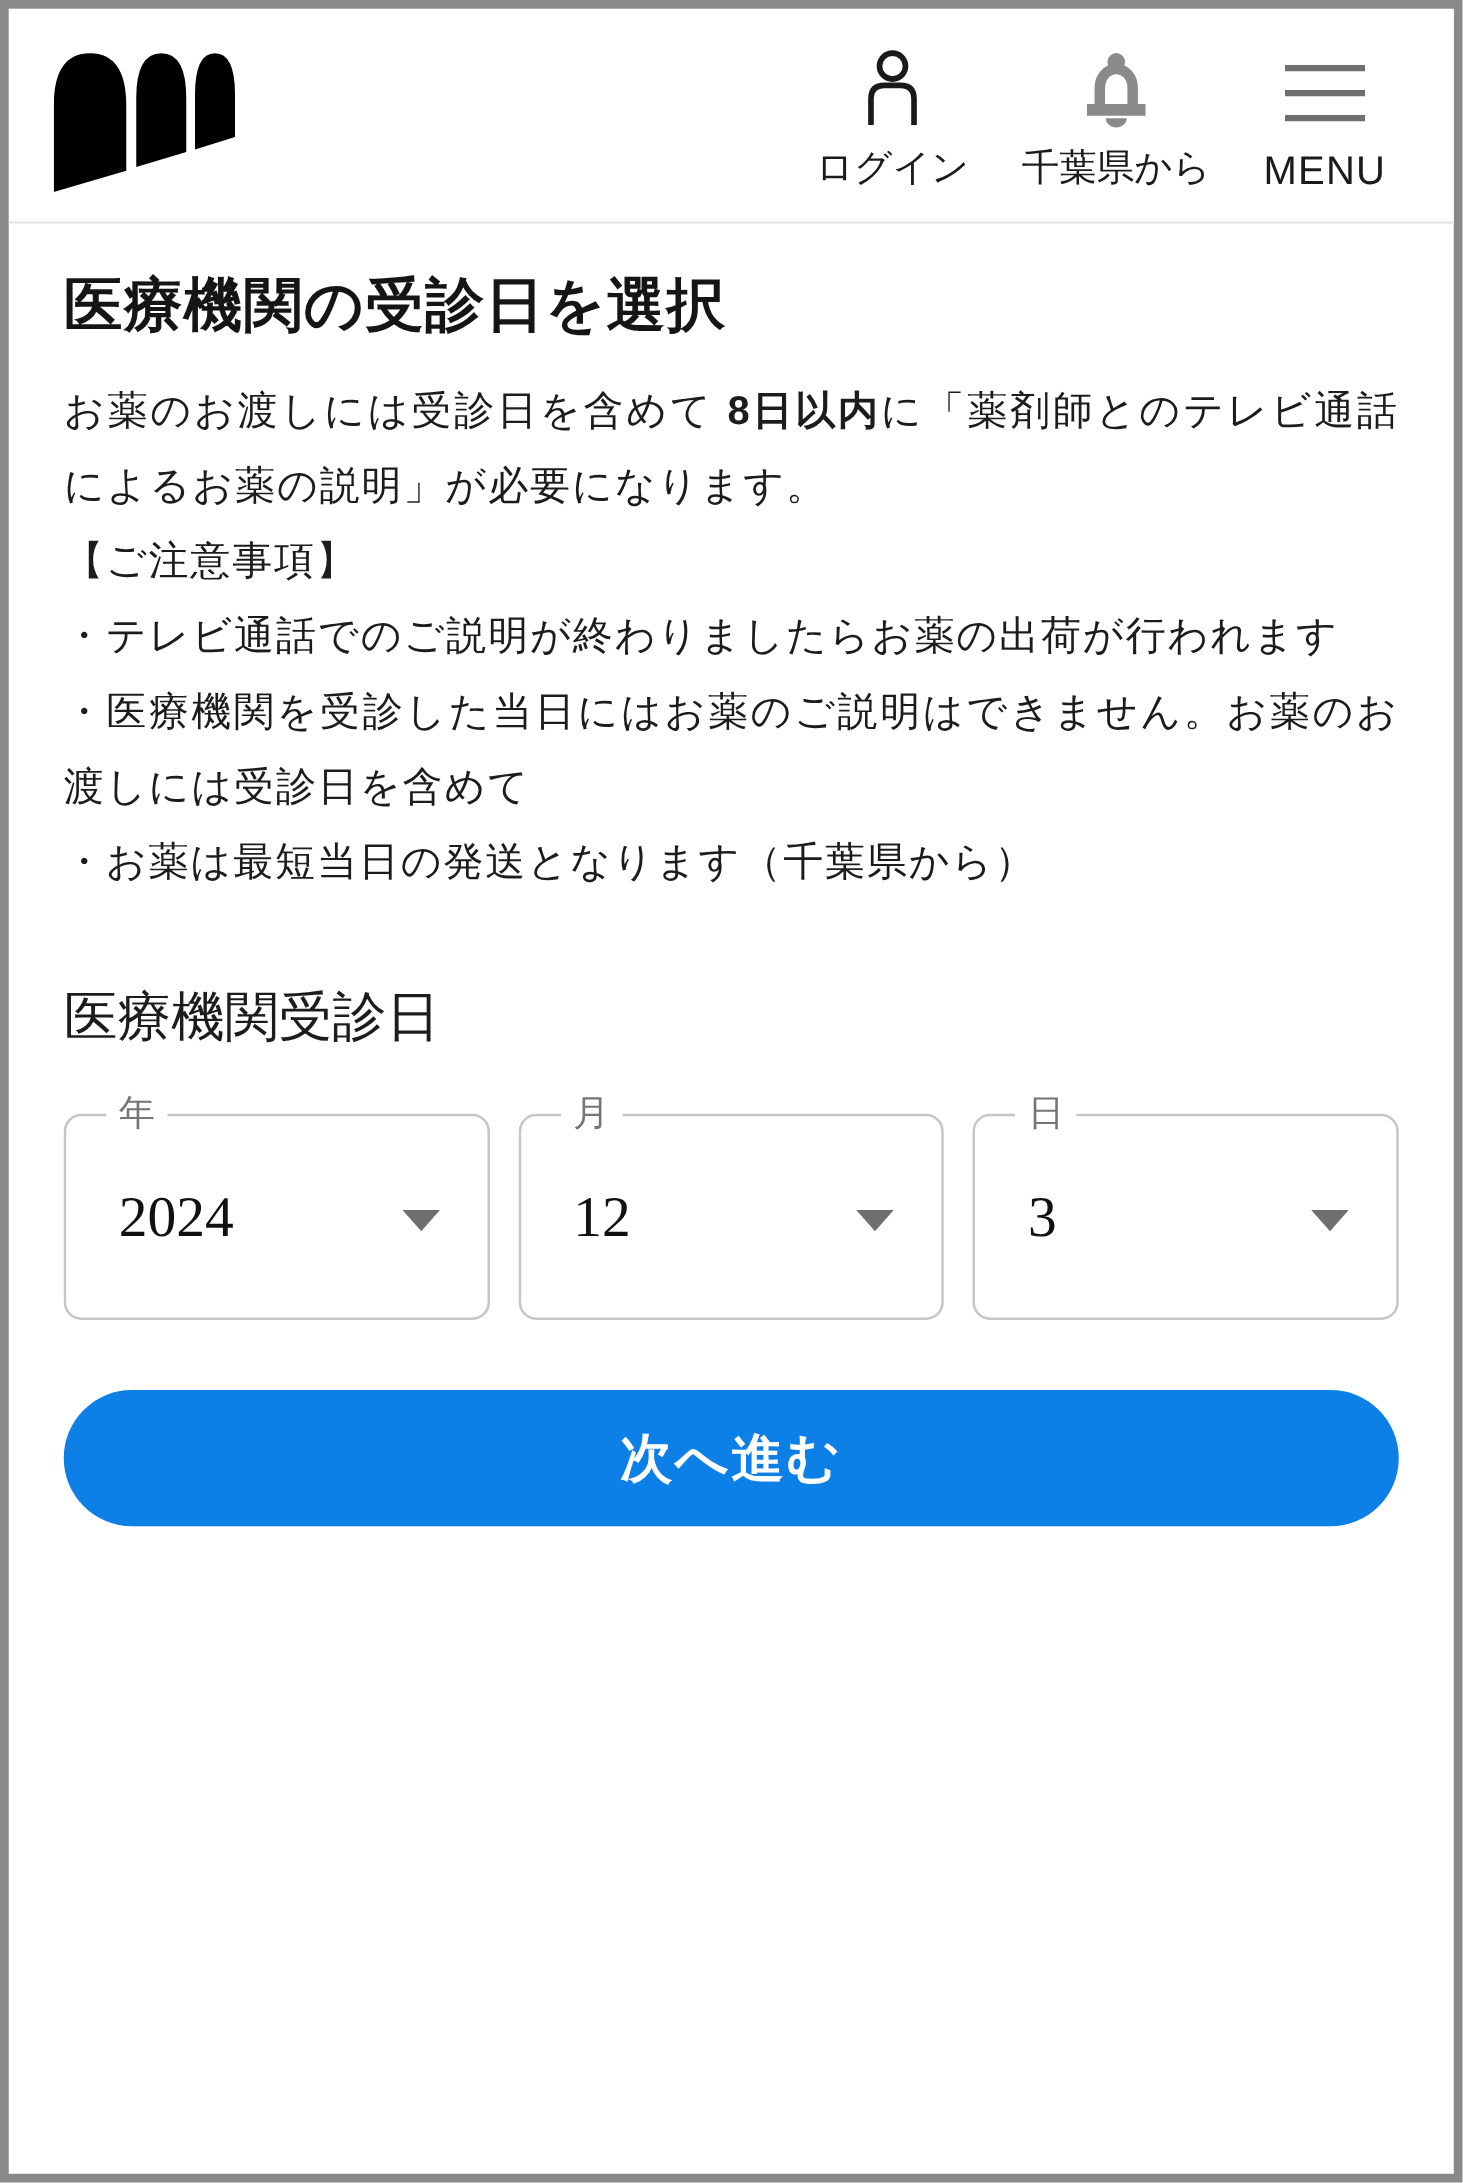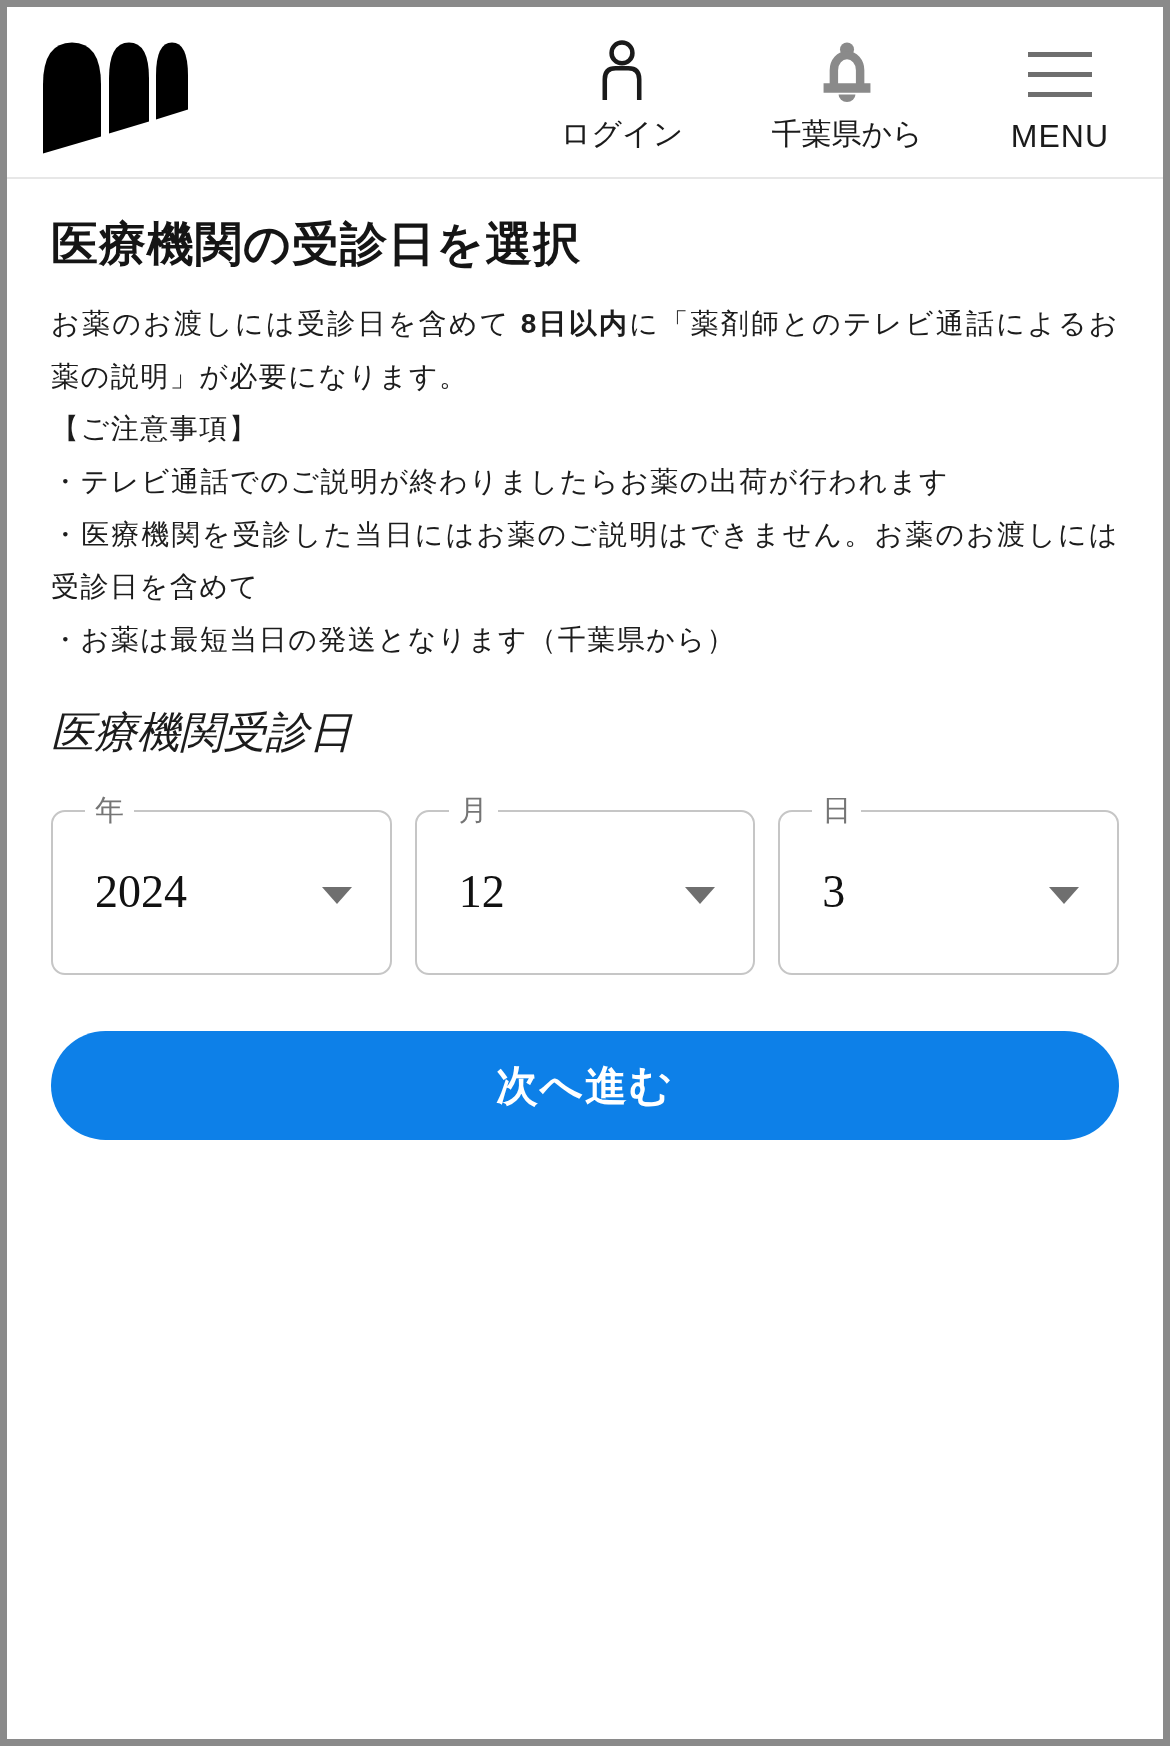--- a/index.html
+++ b/index.html
@@ -13,21 +13,21 @@
   }
 
   
   .header {
     display: flex; justify-content: space-between; align-items: flex-end;
     padding: 30px 54px 20px 36px;
     border-bottom: 2px solid #e7e7e7;
     background: #ffffff;
   }
   .logo-wrap { line-height: 0; }
-  .nav { display: flex; gap: 88px; align-items: flex-end; margin-bottom: 2px; }
+  .nav { display: flex; gap: 42px; align-items: flex-end; margin-bottom: 2px; }
   .nav-item {
     display: flex; flex-direction: column; align-items: center;
     justify-content: flex-end; gap: 9px; cursor: pointer;
   }
   .nav-item .icon-box { display: flex; align-items: flex-end; justify-content: center; }
   .nav-label { font-size: 30px; color: #1b1b1b; white-space: nowrap; }
   .menu-label { font-size: 32px; letter-spacing: 1px; }
 
   .burger { display: flex; flex-direction: column; gap: 15px; margin-bottom: 12px; }
   .burger span { display: block; width: 64px; height: 5px; background: #6f6f6f; }
@@ -35,28 +35,28 @@
   
   .main { padding: 0 44px; }
 
   .page-title {
     margin-top: 34px;
     font-size: 47px; font-weight: 800; color: #151515;
     letter-spacing: 1px;
   }
 
   .intro, .note-line {
-    font-size: 28px; line-height: 1.88; letter-spacing: 1.5px;
+    font-size: 32px; line-height: 1.88; letter-spacing: 1.5px;
     color: #1c1c1c;
     text-align: justify;
   }
   .intro { margin-top: 22px; }
   .intro .b { font-weight: 700; }
 
-  .date-label { margin-top: 38px; font-size: 43px; color: #1c1c1c; font-style: italic; }
+  .date-label { margin-top: 66px; font-size: 43px; color: #1c1c1c; }
 
   .fields-row { display: flex; gap: 23px; margin-top: 48px; }
   .select-field {
     position: relative; flex: 1; height: 165px;
     border: 2px solid #c6c6c6; border-radius: 14px;
     background: #ffffff; cursor: pointer;
   }
   .float-label {
     position: absolute; top: -17px; left: 32px;
     background: #ffffff; padding: 0 10px;

